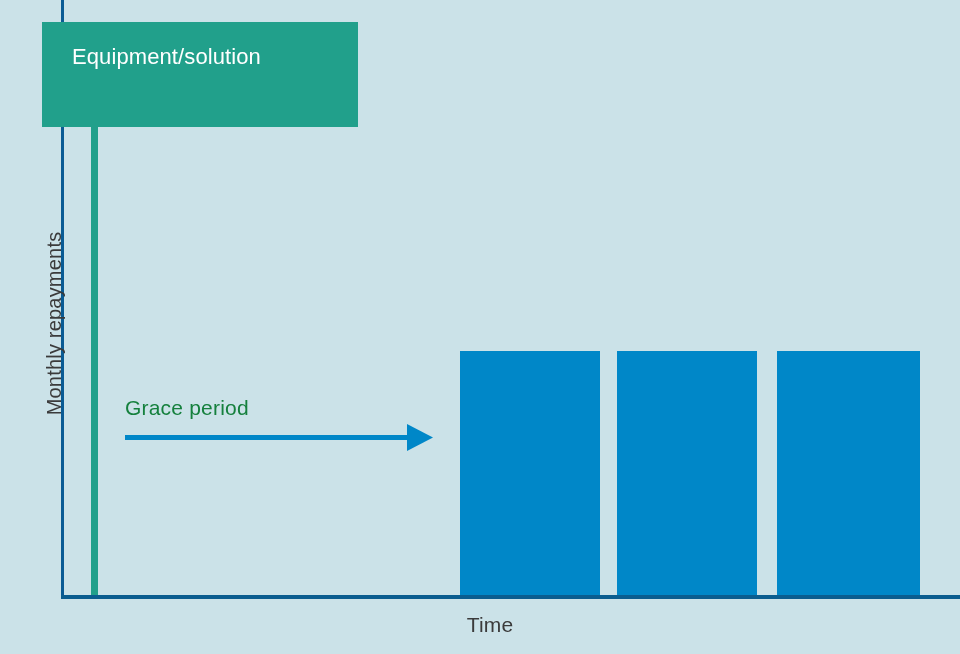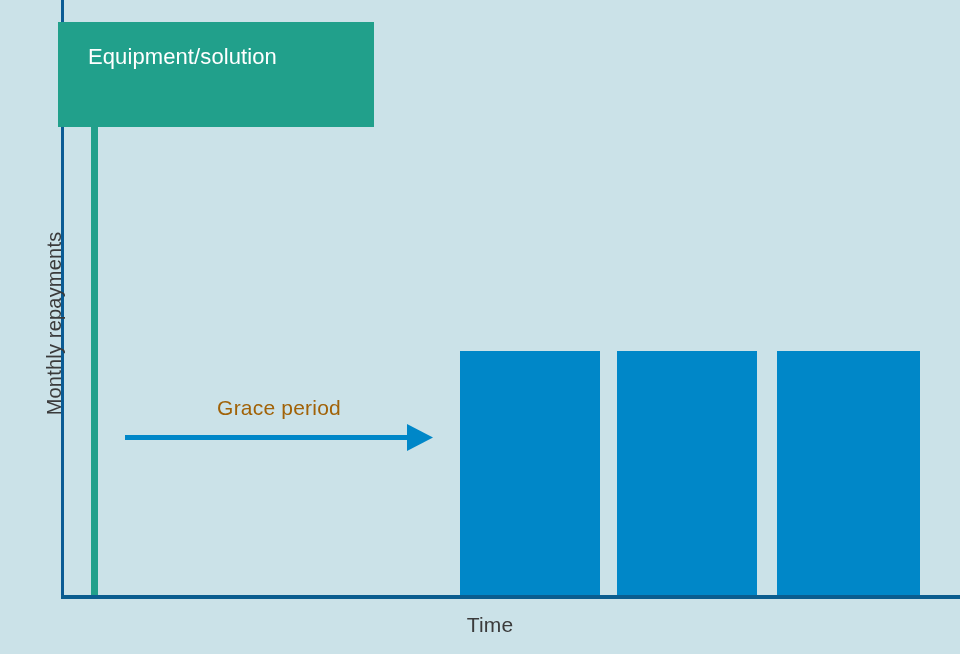--- a/index.html
+++ b/index.html
@@ -48,21 +48,20 @@
   }
   .delivery-box {
     position: absolute;
     left: 42px;
     top: 22px;
     width: 316px;
     height: 105px;
     background: #21a08b;
     box-sizing: border-box;
     padding: 19px 0 0 30px;
-    margin-left: 16px;
   }
   .delivery-box .line {
     display: block;
     color: #ffffff;
     font-size: 22px;
     line-height: 32px;
     font-weight: 300;
     letter-spacing: 0.1px;
     white-space: nowrap;
   }
@@ -90,22 +89,22 @@
     font-size: 21px;
     letter-spacing: 0.2px;
   }
 
   
   .grace-label {
     position: absolute;
     left: 125px;
     top: 396px;
     width: 308px;
-    text-align: center;
-    color: #a16207;
+    text-align: left;
+    color: #15803d;
     font-size: 21px;
     letter-spacing: 0.2px;
     white-space: nowrap;
   }
   .grace-arrow {
     position: absolute;
     left: 125px;
     top: 423px;
     width: 310px;
     height: 30px;

